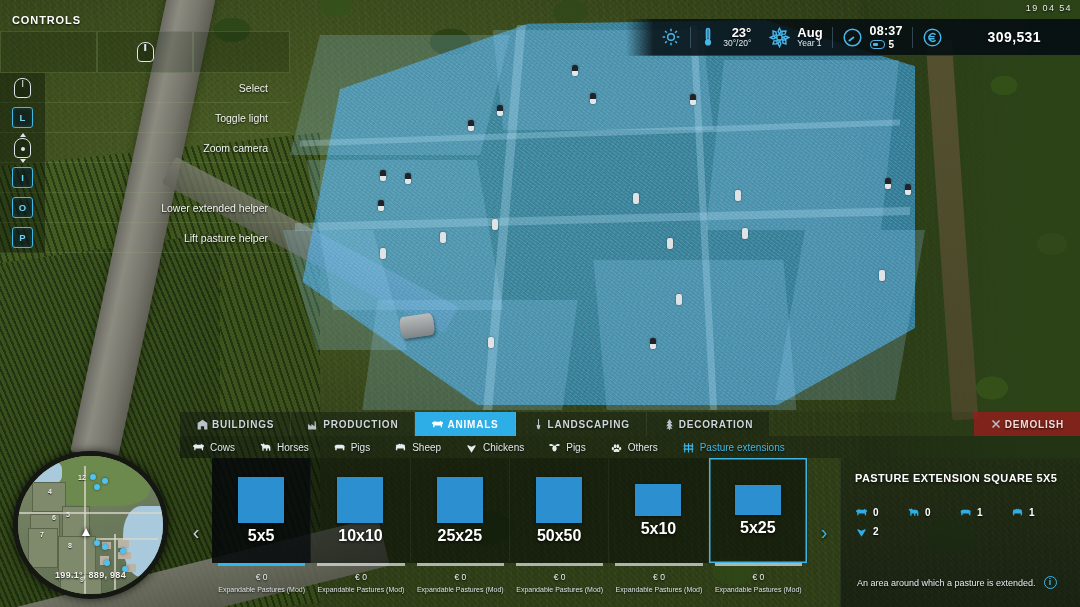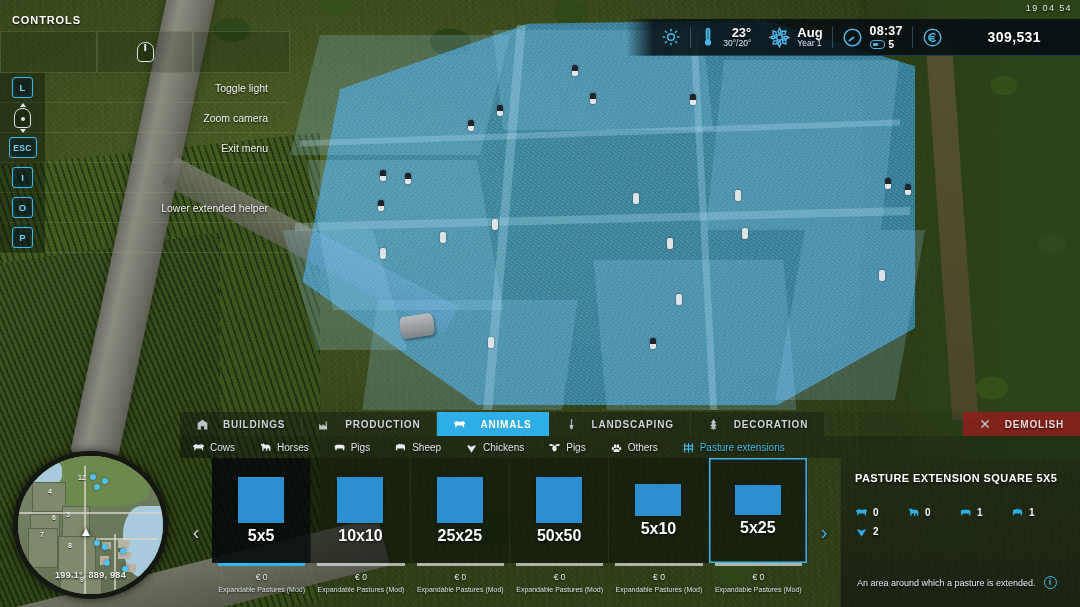--- a/index.html
+++ b/index.html
@@ -273,21 +273,21 @@
     position:absolute; left:0; right:0; bottom:19px; text-align:center;
     color:#f3f5ee; font-size:9px; font-weight:bold; letter-spacing:.3px;
     text-shadow:0 1px 2px rgba(0,0,0,.95); z-index:3;
   }
 
   
   #build-menu { position:absolute; left:180px; right:0; bottom:0; top:412px; z-index:18; }
 
   .tabbar { position:absolute; left:0; right:0; top:0; height:24px; display:flex; }
   .tab {
-    height:24px; display:flex; align-items:center; gap:14px;
+    height:24px; display:flex; align-items:center; gap:3px;
     padding:0 16px; color:#cfd6da; font-size:10px; font-weight:bold;
     letter-spacing:.8px; background:rgba(18,24,18,.46);
     border-right:1px solid rgba(255,255,255,.07);
     text-shadow:0 1px 2px rgba(0,0,0,.8);
   }
   .tab.active { background:#2eaee6; color:#fff; text-shadow:none; }
   .tab .tic { color:#b9c2c7; display:flex; align-items:center; }
   .tab.active .tic { color:#fff; }
   .tab-spacer { flex:1; background:rgba(18,24,18,.10); }
   .tab.demolish {
@@ -437,56 +437,60 @@
         <span class="body"></span>
           <span class="btn"></span>
       </span>
     </div>
     <div class="ctrl-gt-cell"></div>
   </div>
 
   <div id="controls-rows">
       <div class="ctrl-row">
         <span class="ctrl-key-cell">
+          <span class="mouse-ico">
+            <span class="body"></span>
+            <span class="btn"></span>
+          </span>
+        </span>
+        <span class="ctrl-label">Select</span>
+      </div>
+      <div class="ctrl-row">
+        <span class="ctrl-key-cell">
           <span class="keycap">L</span>
         </span>
         <span class="ctrl-label">Toggle light</span>
       </div>
       <div class="ctrl-row">
         <span class="ctrl-key-cell">
           <span class="mouse-ico">
             <span class="arw up"></span>
             <span class="body"></span>
             <span class="dot"></span>
             <span class="arw down"></span>
           </span>
         </span>
         <span class="ctrl-label">Zoom camera</span>
       </div>
       <div class="ctrl-row">
         <span class="ctrl-key-cell">
-          <span class="keycap esc">ESC</span>
-        </span>
-        <span class="ctrl-label">Exit menu</span>
-      </div>
-      <div class="ctrl-row">
-        <span class="ctrl-key-cell">
           <span class="keycap">I</span>
         </span>
       </div>
       <div class="ctrl-row">
         <span class="ctrl-key-cell">
           <span class="keycap">O</span>
         </span>
         <span class="ctrl-label">Lower extended helper</span>
       </div>
       <div class="ctrl-row">
         <span class="ctrl-key-cell">
           <span class="keycap">P</span>
         </span>
+        <span class="ctrl-label">Lift pasture helper</span>
       </div>
     </div>
 </div>
 
 <div id="session-time">19 04 54</div>
 
 <div id="hud-bar">
   <div class="hud-grp">
     <span class="ic">
       <svg width="20" height="20" viewBox="0 0 24 24" fill="none" stroke="currentColor" stroke-width="1.8">

